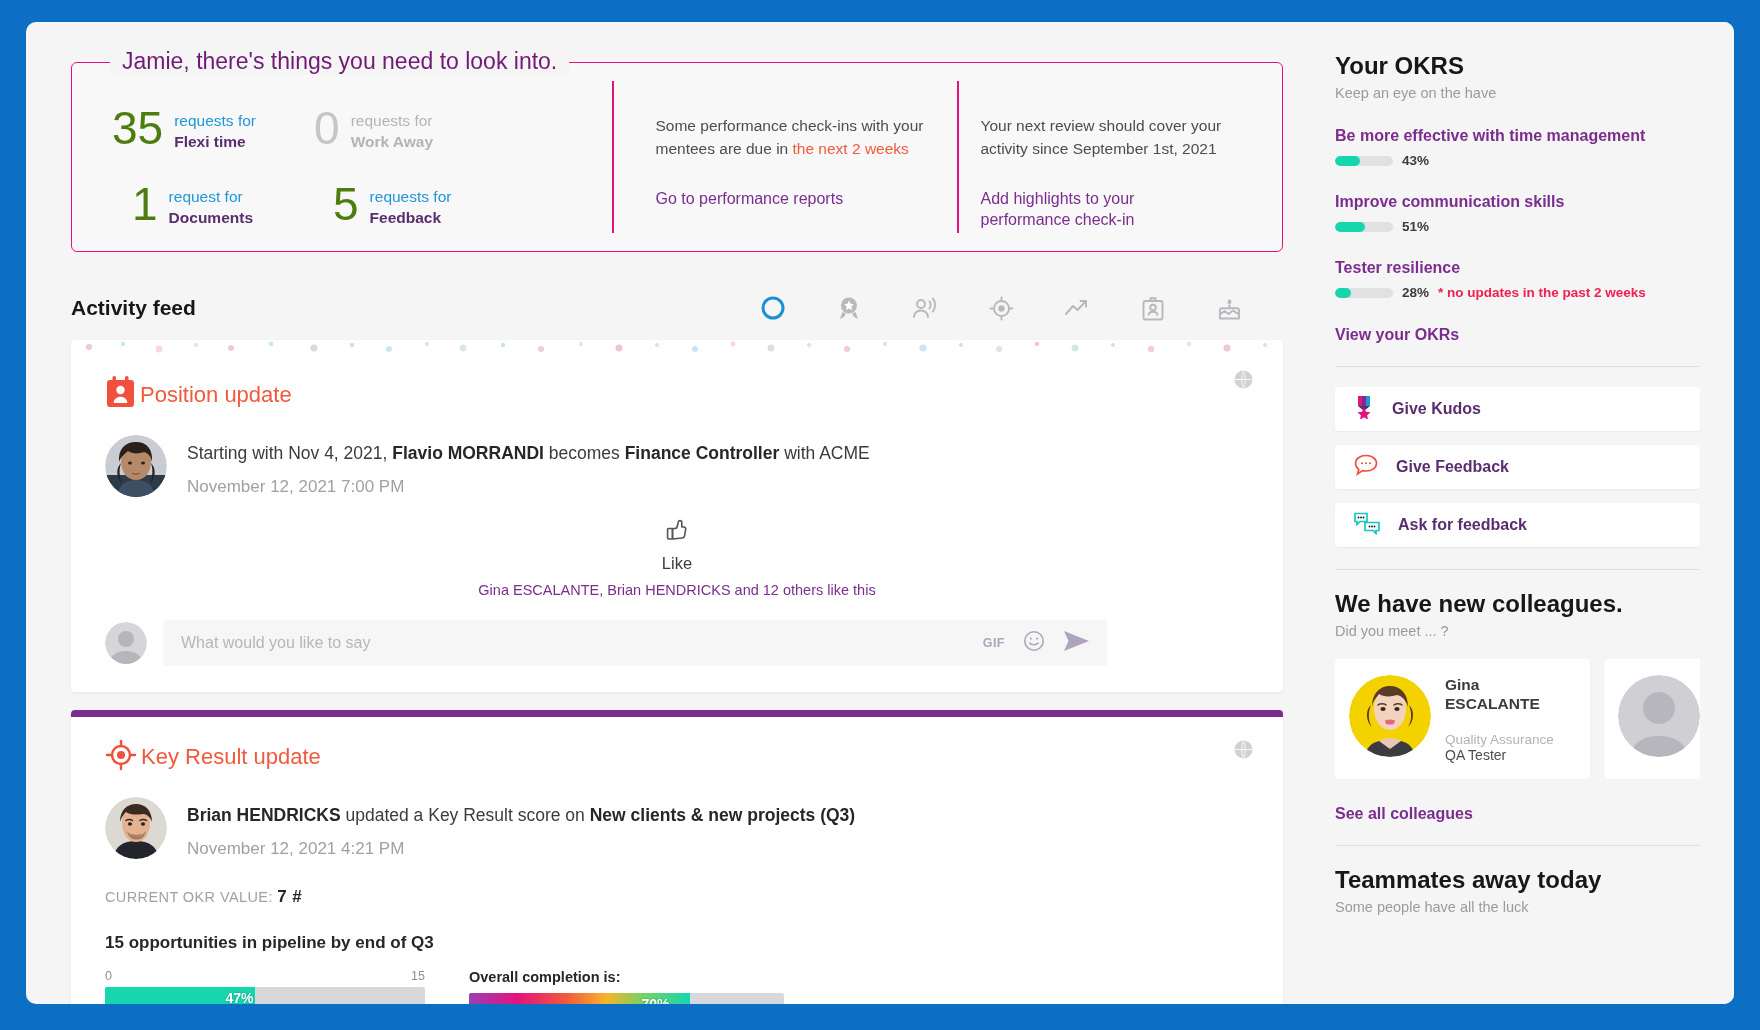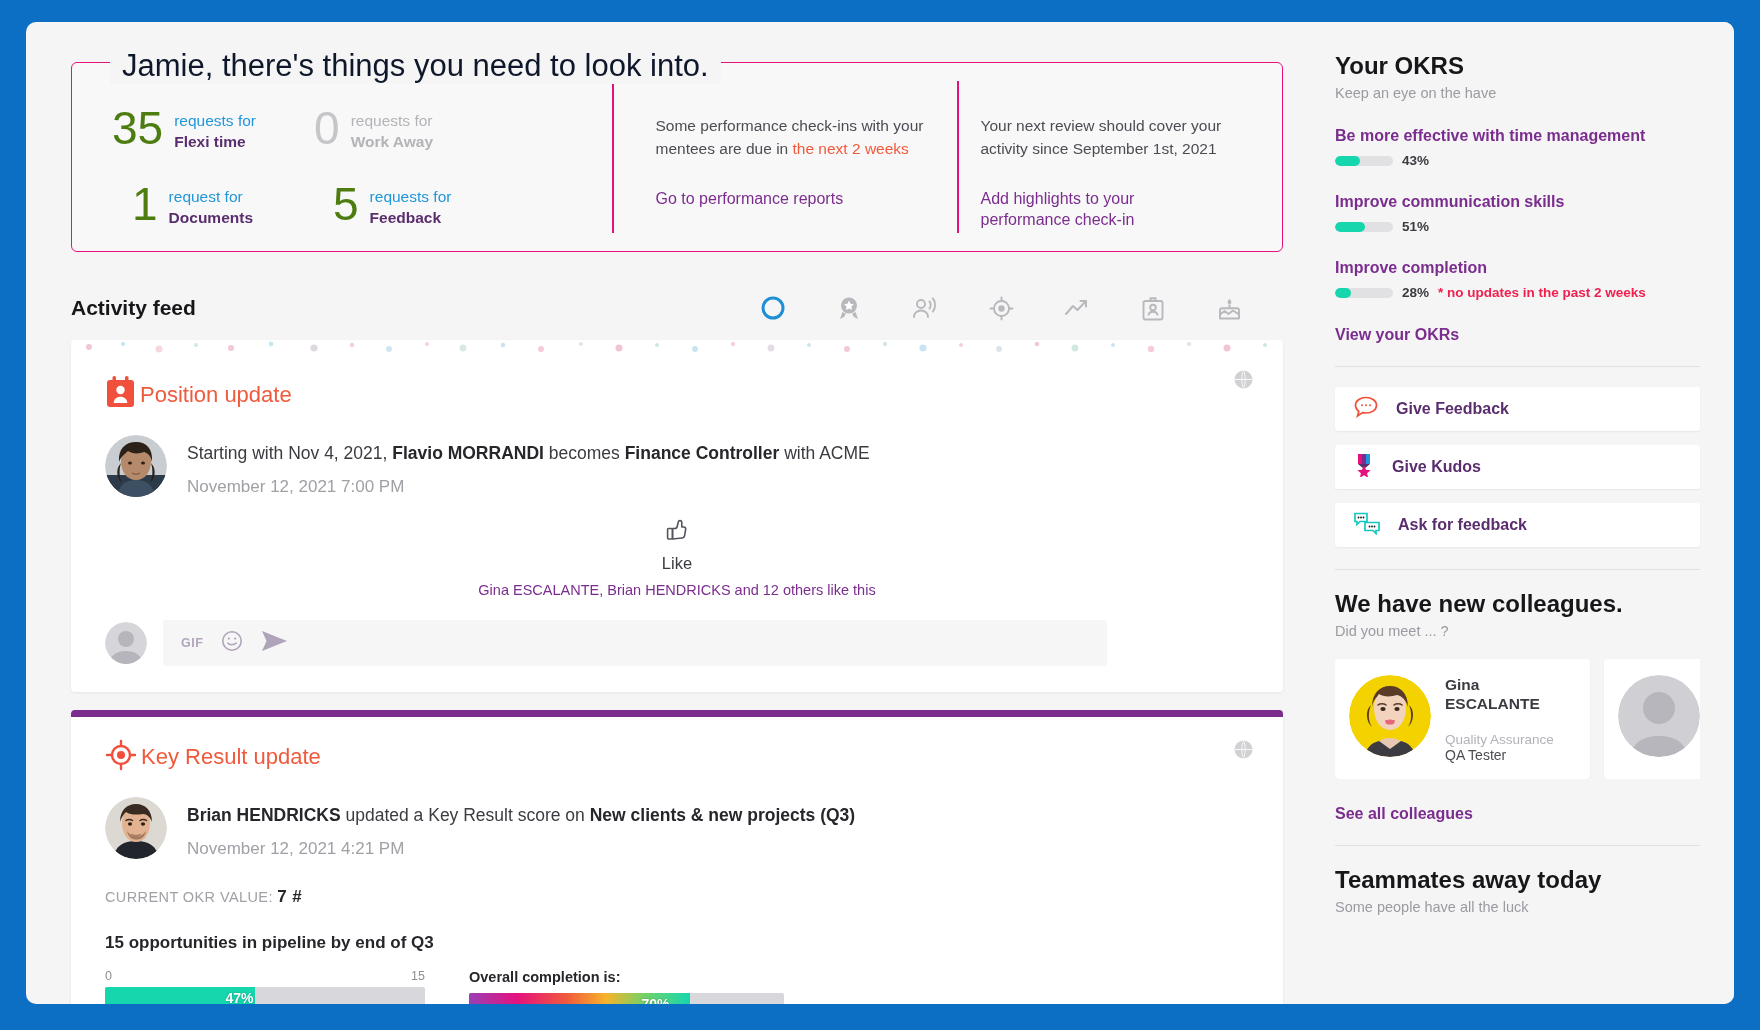--- a/index.html
+++ b/index.html
@@ -38,22 +38,22 @@
     margin-top: 18px;
     background: #f8f8f9;
     display: flex;
     min-height: 190px;
   }
   .alert-title {
     position: absolute;
     top: -15px; left: 38px;
     background: #f5f5f6;
     padding: 0 12px;
-    color: #0f172a;
-    font-size: 31px;
+    color: #701a75;
+    font-size: 23px;
     font-weight: 400;
     white-space: nowrap;
   }
   .alert-left {
     flex: 0 0 540px;
     padding: 44px 0 0 40px;
   }
   .req-row { display: flex; gap: 58px; }
   .req-row + .req-row { margin-top: 30px; }
   .req-item { display: flex; align-items: flex-start; gap: 11px; }
@@ -453,20 +453,21 @@
                     </clipPath>
                   </defs>
               <g clip-path="url(#cl2)">
                 <rect width="42" height="42" fill="#d6d6da"></rect>
                 <circle cx="21" cy="17" r="8" fill="#b5b5bb"></circle>
                 <path d="M4 42c1-9 8-13 17-13s16 4 17 13z" fill="#b5b5bb"></path>
               </g>
             </svg>
           </div>
           <div class="comment-box">
+            <input class="comment-input" type="text" placeholder="What would you like to say" style="">
             <span class="gif-btn">GIF</span>
             <span>
               <svg width="22" height="22" viewBox="0 0 22 22" fill="none" stroke="#b0a4bb" stroke-width="1.6">
                 <circle cx="11" cy="11" r="9.2"></circle>
                 <circle cx="7.8" cy="8.6" r="1.1" fill="#b0a4bb" stroke="none"></circle>
                 <circle cx="14.2" cy="8.6" r="1.1" fill="#b0a4bb" stroke="none"></circle>
                 <path d="M6.8 13.2c1.2 2 6.2 2 8.4 0" stroke-linecap="round"></path>
               </svg>
             </span>
             <span>
@@ -579,60 +580,60 @@
         <div class="okr-item">
           <div class="okr-name">Improve communication skills</div>
           <div class="okr-bar-row">
             <div class="okr-track">
               <div class="okr-fill" id="okr1" style="width: 51%;"></div>
             </div>
             <span class="okr-pct">51%</span>
           </div>
         </div>
         <div class="okr-item">
-          <div class="okr-name">Improve completion</div>
+          <div class="okr-name">Tester resilience</div>
           <div class="okr-bar-row">
             <div class="okr-track">
               <div class="okr-fill" id="okr2" style="width: 28%;"></div>
             </div>
             <span class="okr-pct">28%</span>
             <span class="okr-warn">* no updates in the past 2 weeks</span>
           </div>
         </div>
       </div>
 
       <span class="side-link">View your OKRs</span>
     </div>
 
     <div class="side-divider"></div>
 
     <div>
-      <div class="action-btn">
-        <span>
-          <svg width="26" height="24" viewBox="0 0 26 24" fill="none" stroke="#f0503c" stroke-width="1.7">
-            <path d="M13 2.5c6 0 10.5 3.3 10.5 7.8S19 18 13 18c-1.2 0-2.4-.1-3.4-.4L4.5 21l1.3-4.5C3.7 15 2.5 12.8 2.5 10.3 2.5 5.8 7 2.5 13 2.5z"></path>
-            <circle cx="9" cy="10.2" r="1" fill="#f0503c" stroke="none"></circle>
-            <circle cx="13" cy="10.2" r="1" fill="#f0503c" stroke="none"></circle>
-            <circle cx="17" cy="10.2" r="1" fill="#f0503c" stroke="none"></circle>
-          </svg>
-        </span>
-        <span class="action-label">Give Feedback</span>
-      </div>
-
       <div class="action-btn">
         <span>
           <svg width="22" height="24" viewBox="0 0 22 24">
             <rect x="5" y="1" width="4" height="10" fill="#e5127d"></rect>
             <rect x="9" y="1" width="4" height="10" fill="#7b2d8e"></rect>
             <rect x="13" y="1" width="4" height="10" fill="#2196d9"></rect>
             <path d="M5 11h12l-6 5z" fill="#5a2d6e"></path>
             <path d="M11 12.5l2 4.3 4.6.4-3.5 3 1 4.5-4.1-2.4-4.1 2.4 1-4.5-3.5-3 4.6-.4z" fill="#e5127d"></path>
           </svg>
         </span>
         <span class="action-label">Give Kudos</span>
+      </div>
+
+      <div class="action-btn">
+        <span>
+          <svg width="26" height="24" viewBox="0 0 26 24" fill="none" stroke="#f0503c" stroke-width="1.7">
+            <path d="M13 2.5c6 0 10.5 3.3 10.5 7.8S19 18 13 18c-1.2 0-2.4-.1-3.4-.4L4.5 21l1.3-4.5C3.7 15 2.5 12.8 2.5 10.3 2.5 5.8 7 2.5 13 2.5z"></path>
+            <circle cx="9" cy="10.2" r="1" fill="#f0503c" stroke="none"></circle>
+            <circle cx="13" cy="10.2" r="1" fill="#f0503c" stroke="none"></circle>
+            <circle cx="17" cy="10.2" r="1" fill="#f0503c" stroke="none"></circle>
+          </svg>
+        </span>
+        <span class="action-label">Give Feedback</span>
       </div>
 
       <div class="action-btn">
         <span>
           <svg width="28" height="24" viewBox="0 0 28 24" fill="none" stroke="#16c8c0" stroke-width="1.7">
             <path d="M2 2.5h12v8H7l-3 3v-3H2z"></path>
             <path d="M12 11.5h14v8h-3v3l-3-3h-8z"></path>
             <circle cx="5.5" cy="6.5" r=".9" fill="#17171a" stroke="none"></circle>
             <circle cx="8" cy="6.5" r=".9" fill="#17171a" stroke="none"></circle>
             <circle cx="10.5" cy="6.5" r=".9" fill="#17171a" stroke="none"></circle>

